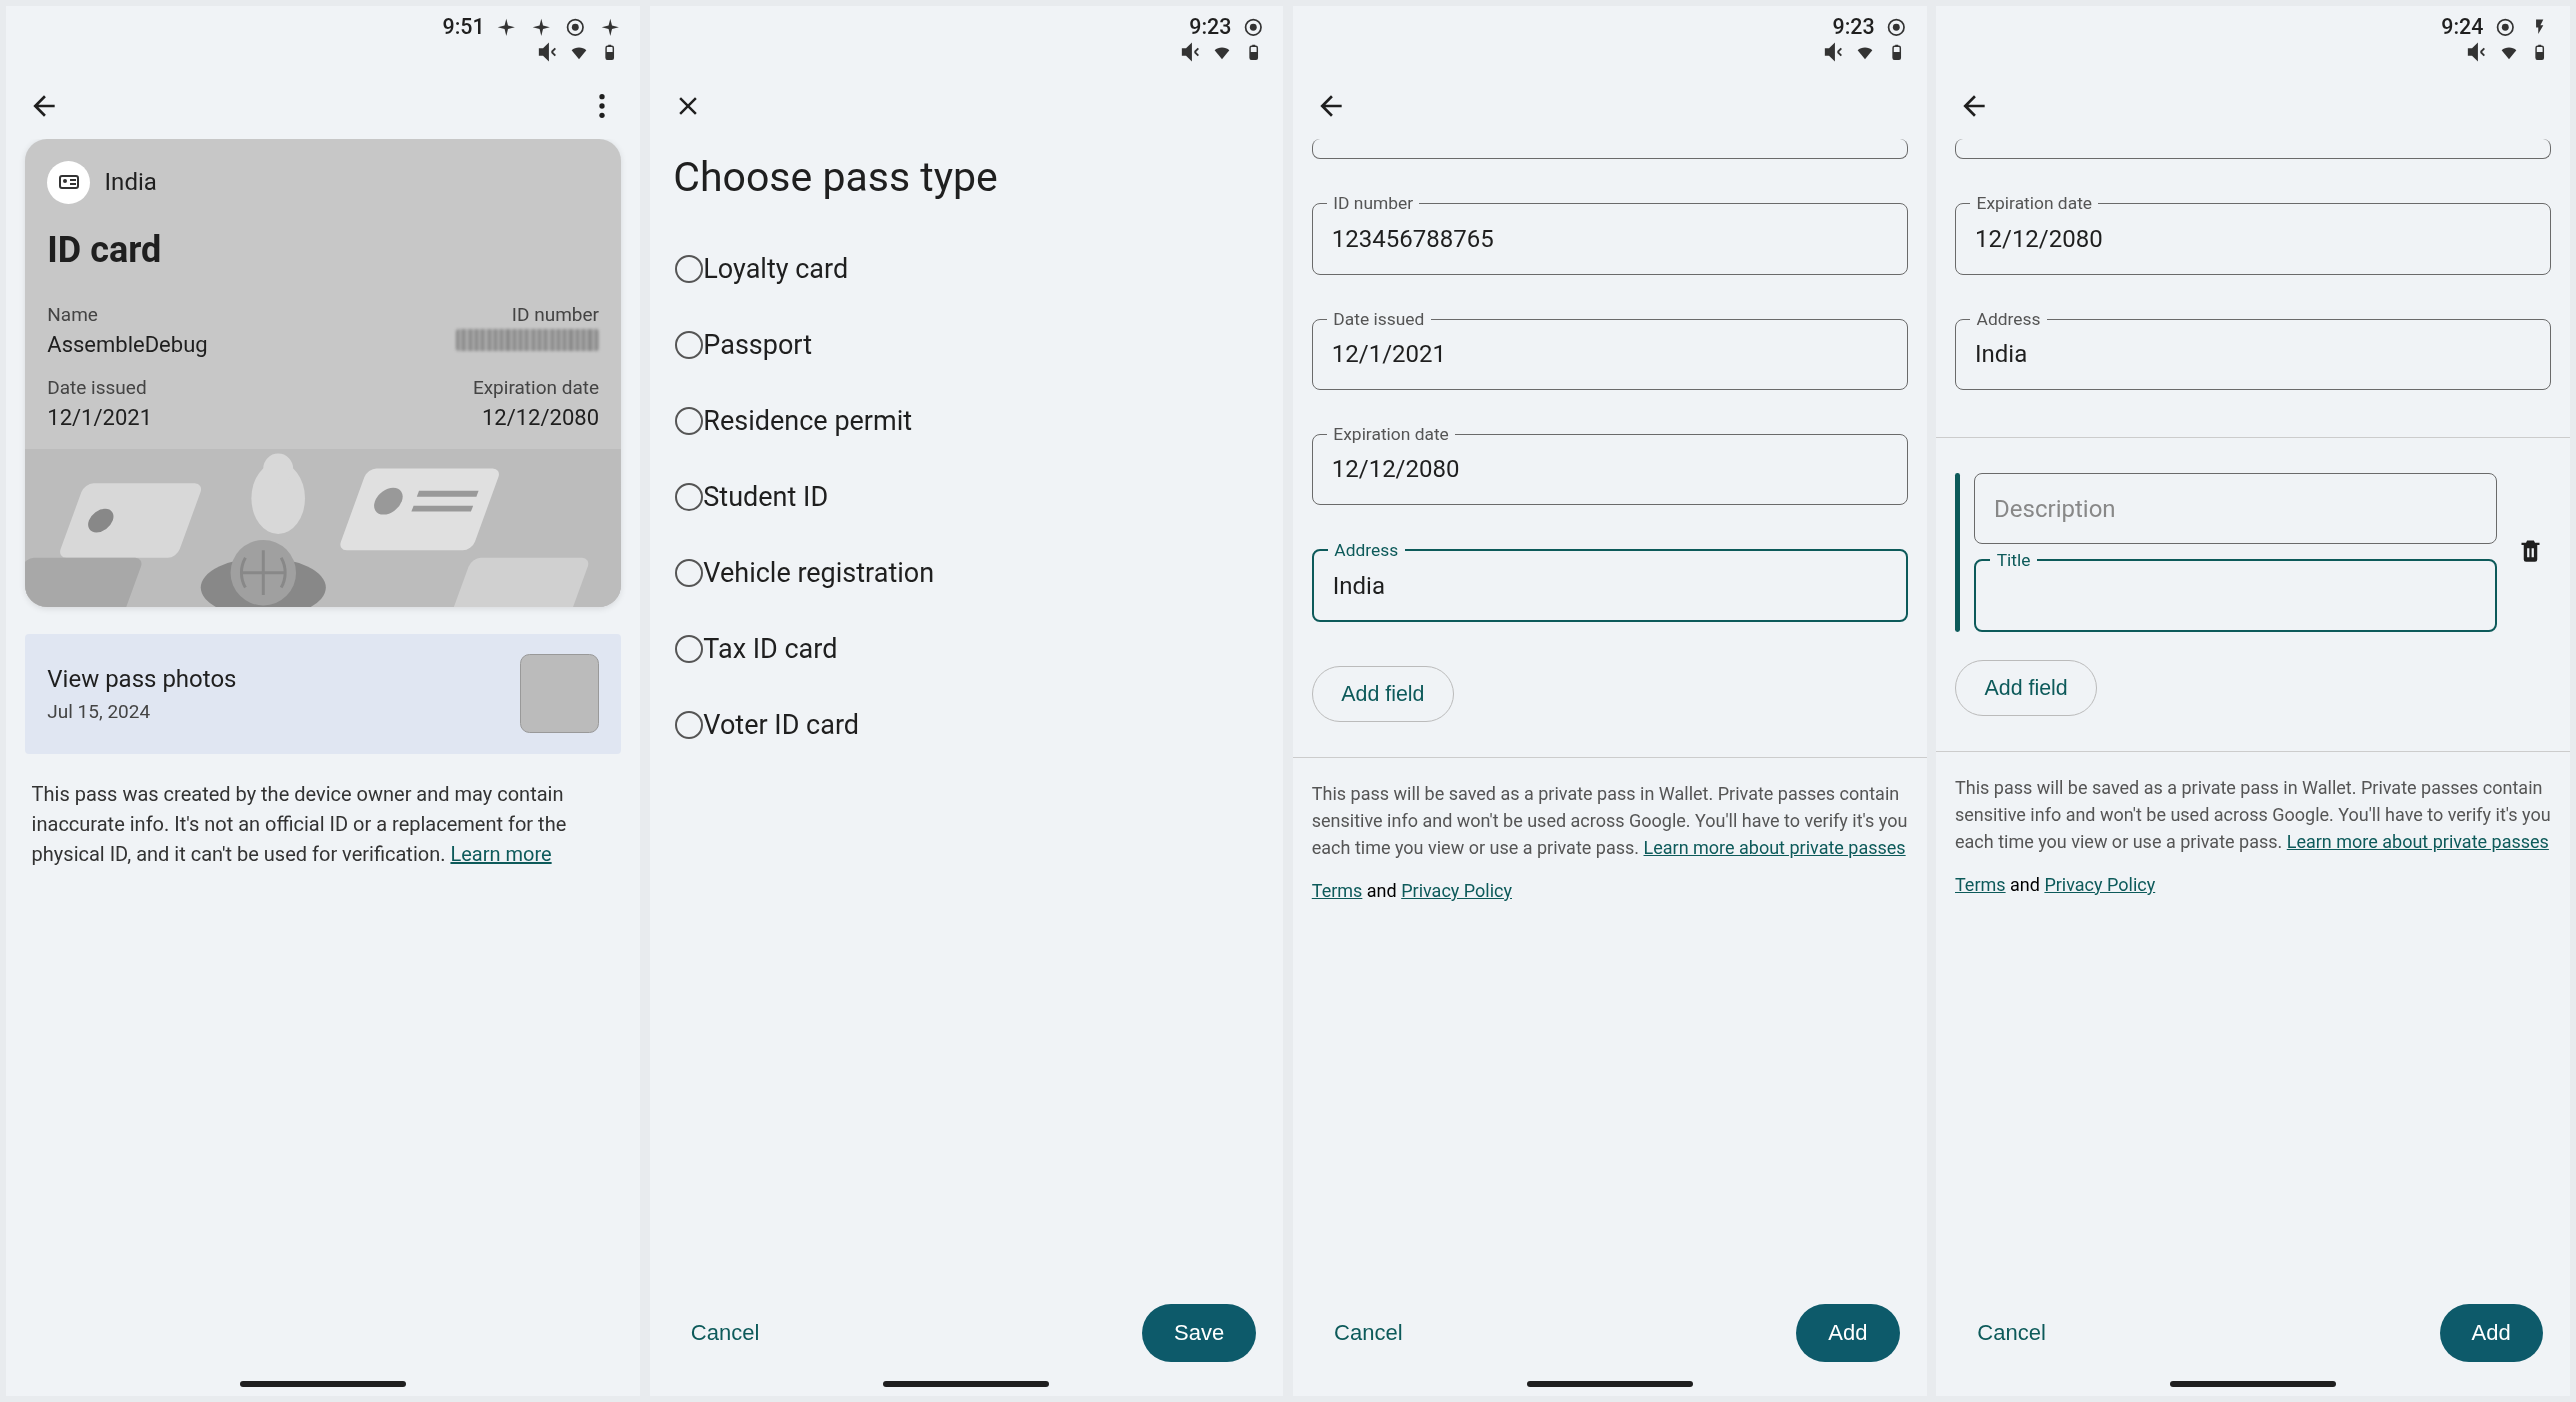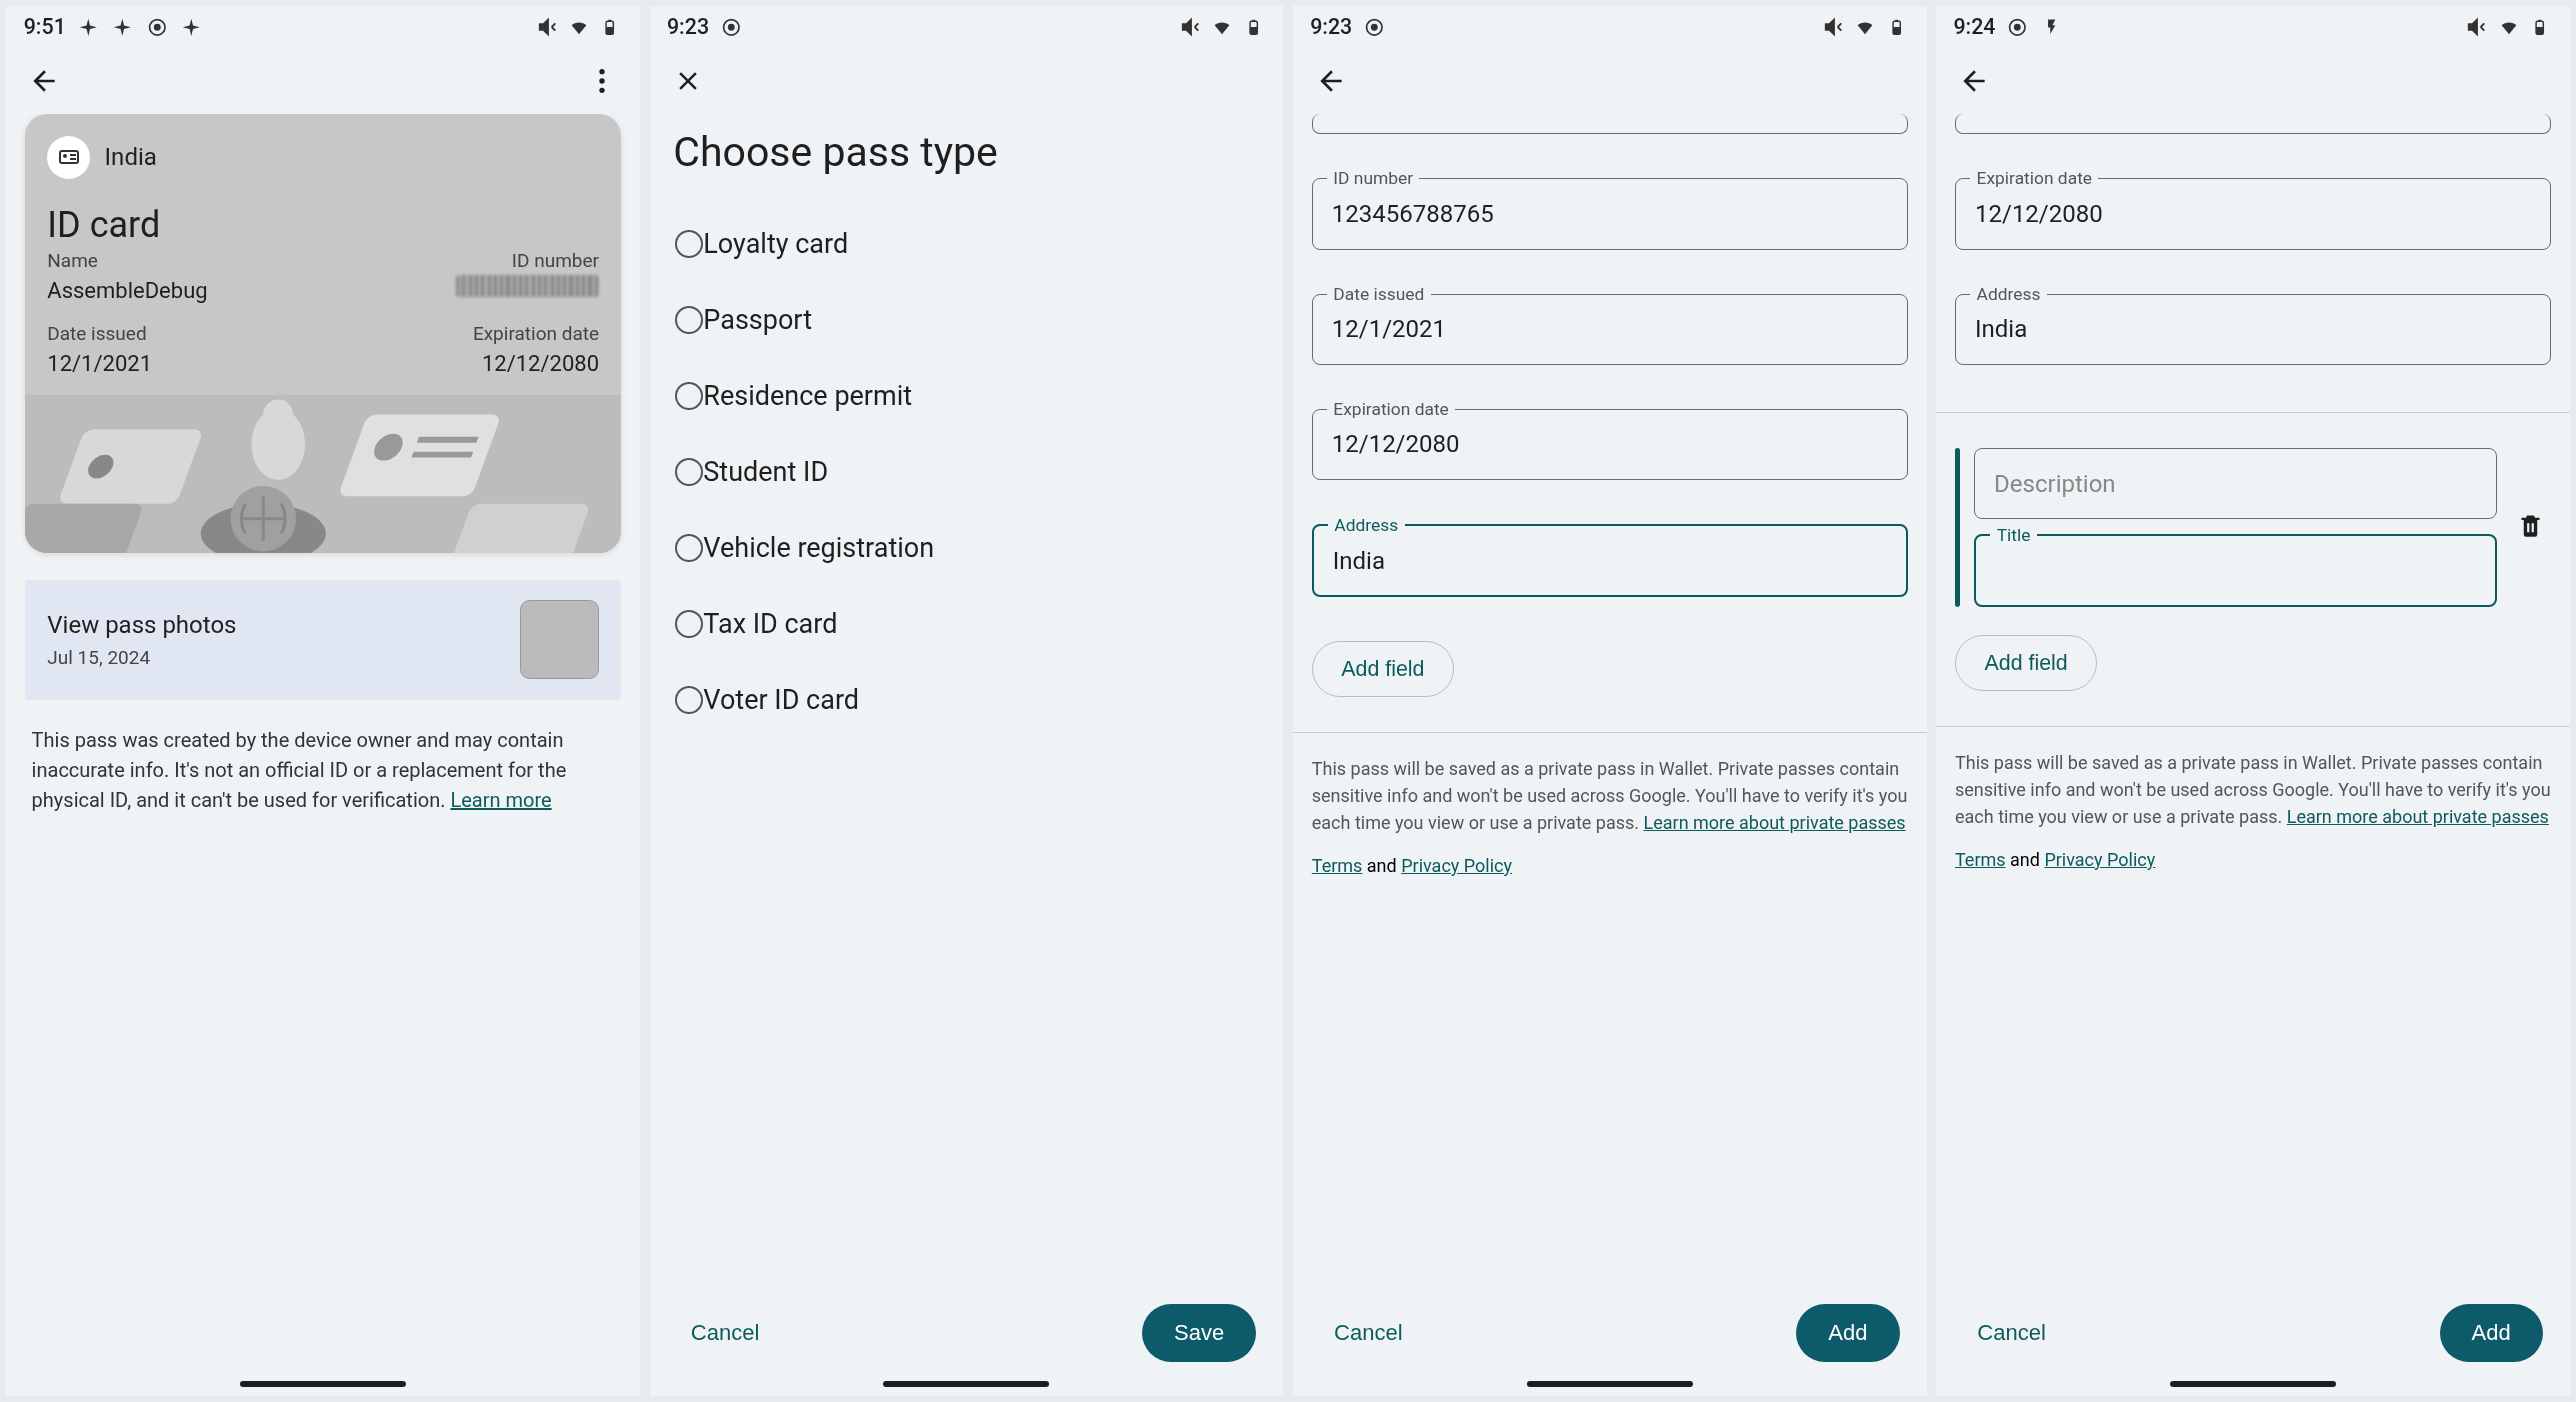--- a/index.html
+++ b/index.html
@@ -24,20 +24,21 @@
 }
 .status-bar {
   display: flex;
   justify-content: space-between;
   align-items: flex-end;
   padding: 8px 17.4px;
   font-size: 21.4px;
   font-weight: 500;
   color: #1f1f1f;
   background: #f0f3f6;
+  flex-direction: column;
 }
 .status-left { display: flex; align-items: center; gap: 9.5px; }
 .status-right { display: flex; align-items: center; gap: 6.3px; }
 .status-icon { width: 25px; height: 25px; display: inline-flex; align-items: center; justify-content: center; }
 .app-bar {
   display: flex;
   align-items: center;
   justify-content: space-between;
   padding: 14.3px 19px;
   background: #f0f3f6;
@@ -69,21 +70,21 @@
   gap: 14.3px;
   margin-bottom: 25px;
 }
 .id-card-icon {
   width: 43px; height: 43px;
   background: #fff;
   border-radius: 50%;
   display: flex; align-items: center; justify-content: center;
 }
 .id-card-title { font-size: 24px; color: #1f1f1f; }
-.id-card-main { font-size: 36px; color: #1f1f1f; margin-bottom: 3px; font-weight: 400; }
+.id-card-main { font-size: 36px; color: #1f1f1f; margin-bottom: 32px; font-weight: 700; }
 .id-card-row { display: flex; justify-content: space-between; margin-bottom: 19px; }
 .id-card-label { font-size: 19px; color: #444; }
 .id-card-value { font-size: 22px; color: #1f1f1f; margin-top: 6px; }
 .id-card-blur {
   width: 143px; height: 22px;
   background: repeating-linear-gradient(90deg, #888, #888 3.2px, #aaa 3.2px, #aaa 6.3px);
   border-radius: 3.2px;
   filter: blur(1.6px);
   margin-top: 3.2px;
 }

